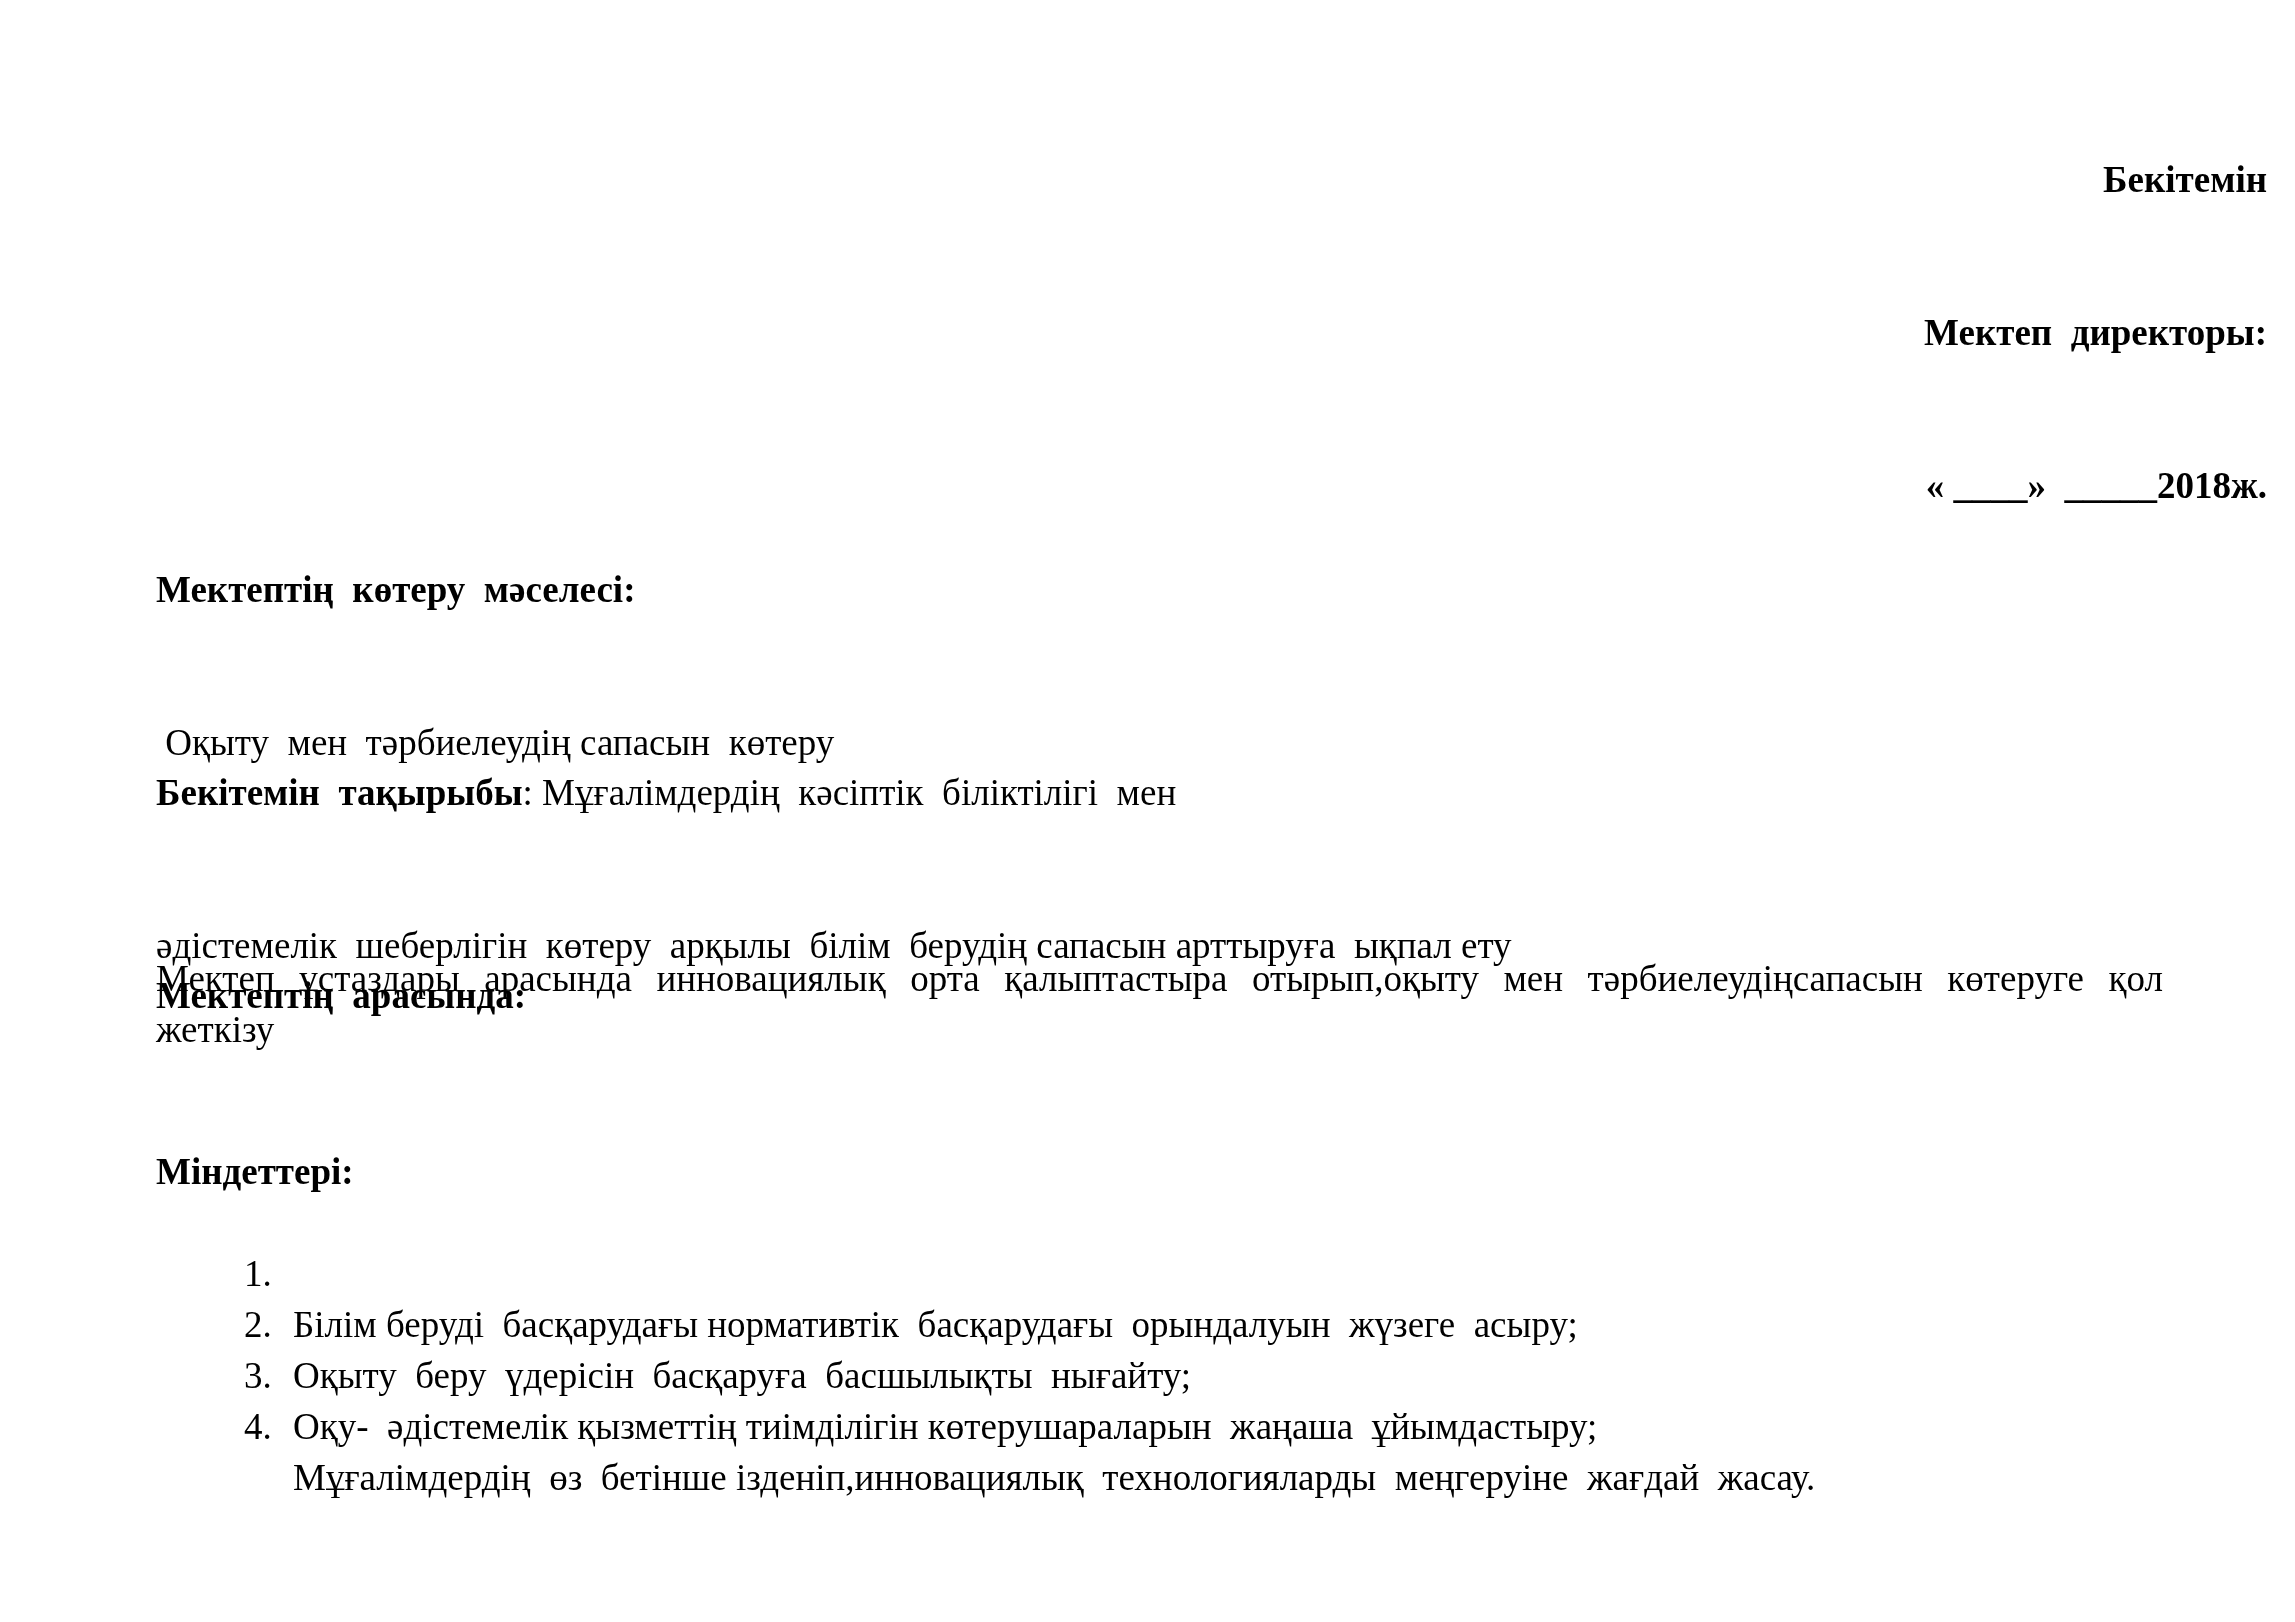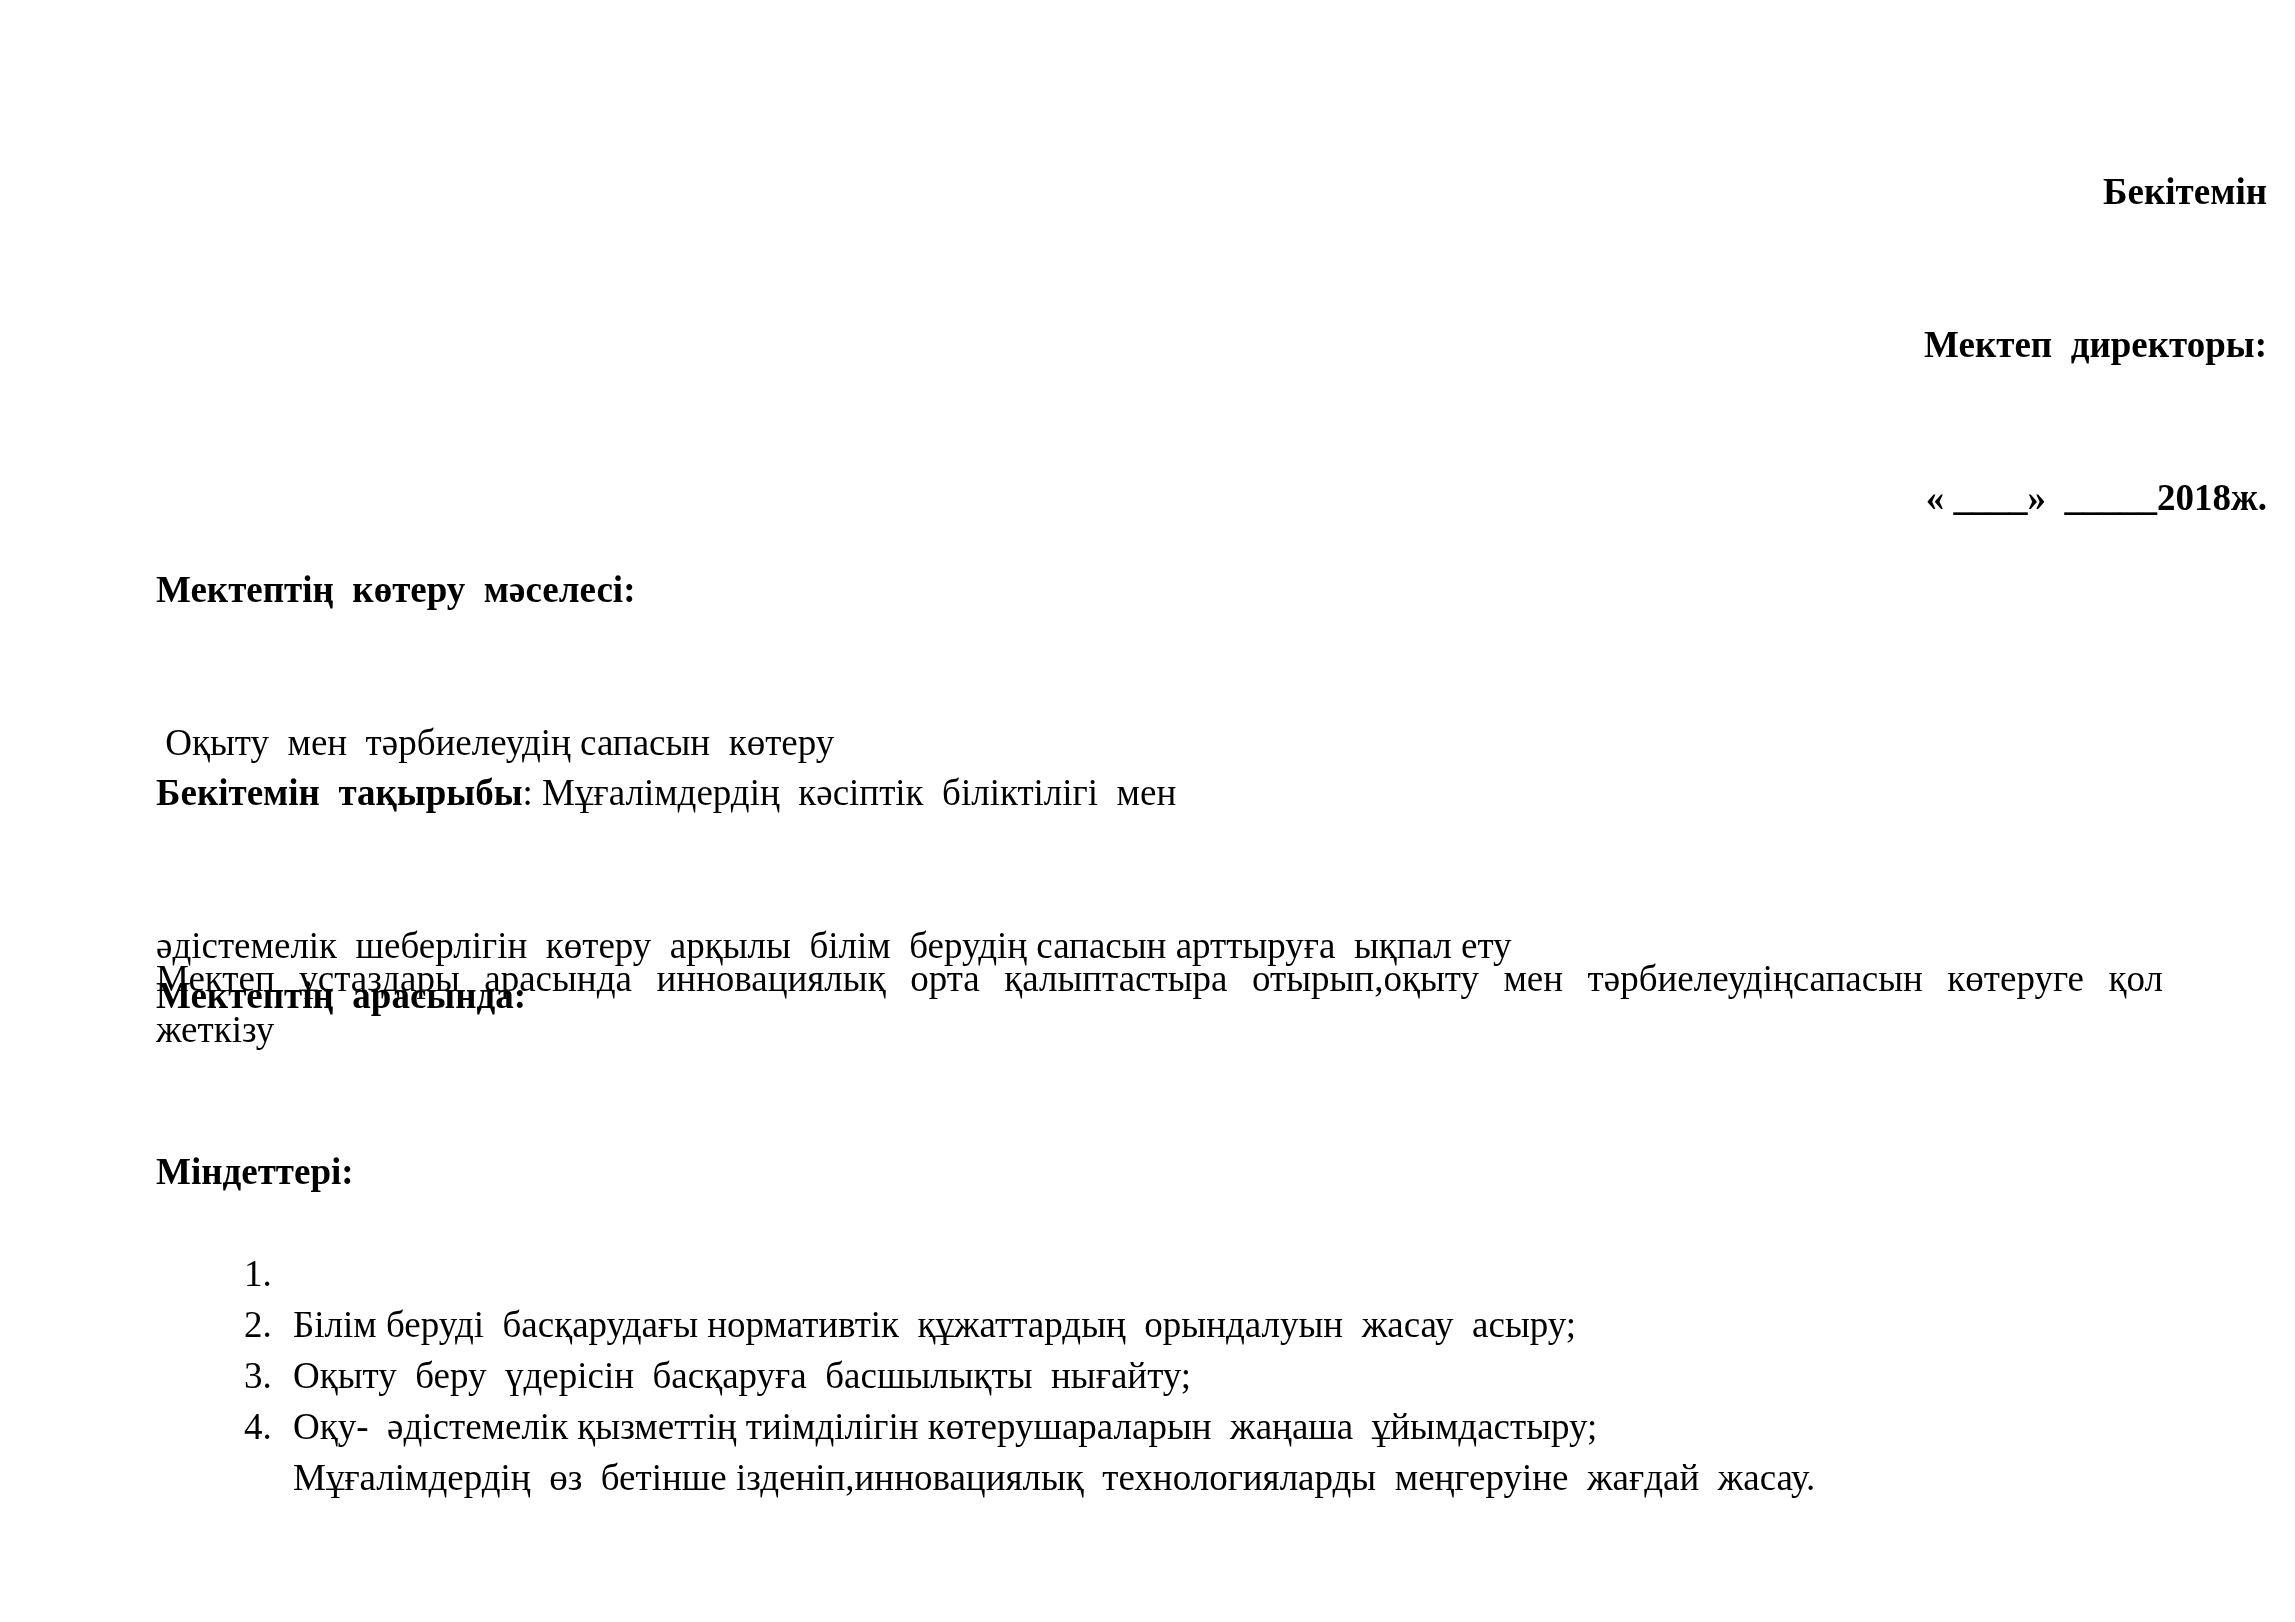--- a/index.html
+++ b/index.html
@@ -4,21 +4,21 @@
 <style>
   html, body { margin: 0; padding: 0; background: #ffffff; }
   body {
     width: 2295px; height: 1623px; position: relative; overflow: hidden;
     font-family: "Liberation Serif", "DejaVu Serif", serif;
     color: #000000;
     font-size: 37px;
     line-height: 51px;
   }
   .approval {
-    position: absolute; right: 28px; top: 64px;
+    position: absolute; right: 28px; top: 52px;
     text-align: right; font-weight: bold; white-space: pre;
   }
   .approval div { height: 51px; }
   .section { position: absolute; left: 156px; white-space: pre; }
   .bold { font-weight: bold; }
   .goal-body {
     position: absolute; left: 156px; top: 953px; width: 2007px;
     text-align: justify; text-align-last: left; white-space: normal;
     word-spacing: 3.9px;
   }
@@ -50,21 +50,21 @@
 <div class="section" style="top:868px;">
   <div class="bold">Мектептің  арасында:</div>
 </div>
 <div class="goal-body"> Мектеп  ұстаздары  арасында инновациялық орта қалыптастыра  отырып,оқыту  мен  тәрбиелеудіңсапасын  көтеруге  қол жеткізу</div>
 
 <div class="tasks">
   <div class="bold" style="white-space:pre;margin-top:24px;">Міндеттері:</div>
   <ol class="task-list">
     <li>
       <span class="task-num">1.</span>
-      <span class="task-text">Білім беруді  басқарудағы нормативтік  құжаттардың  орындалуын  жасау  асыру;</span>
+      <span class="task-text">Білім беруді  басқарудағы нормативтік  басқарудағы  орындалуын  жүзеге  асыру;</span>
     </li>
     <li>
       <span class="task-num">2.</span>
       <span class="task-text">Оқыту  беру  үдерісін  басқаруға  басшылықты  нығайту;</span>
     </li>
     <li>
       <span class="task-num">3.</span>
       <span class="task-text">Оқу-  әдістемелік қызметтің тиімділігін көтерушараларын  жаңаша  ұйымдастыру;</span>
     </li>
     <li>

